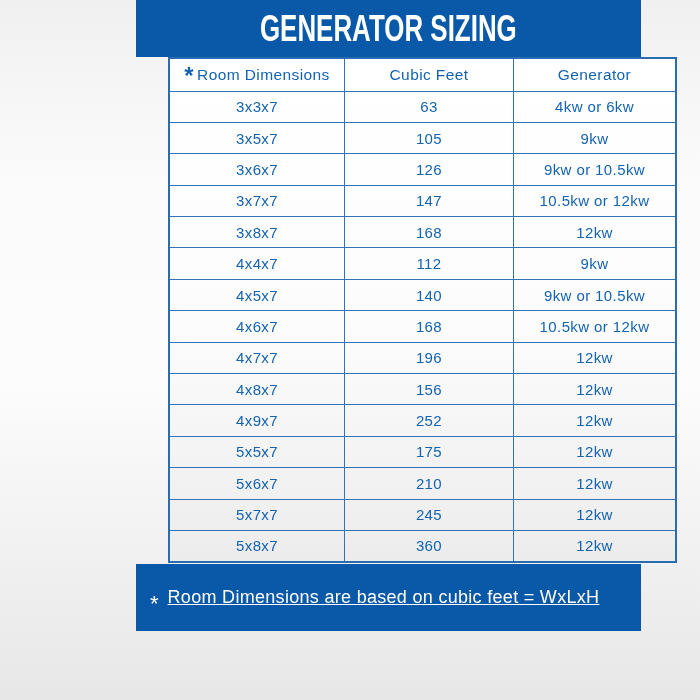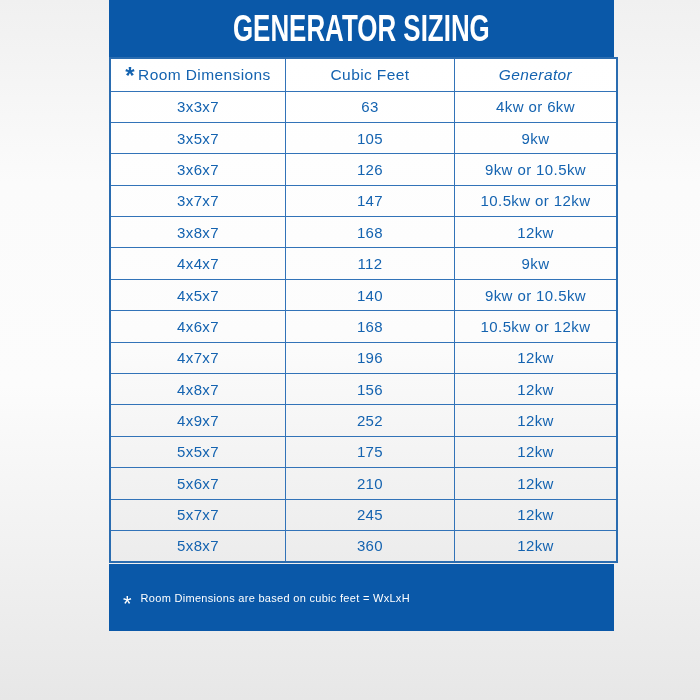--- a/index.html
+++ b/index.html
@@ -2,65 +2,66 @@
 <html><head>
 <meta charset="utf-8">
 <style>
   html, body { margin: 0; padding: 0; }
   body {
     width: 700px; height: 700px; overflow: hidden; position: relative;
     font-family: "Liberation Sans", sans-serif;
     background: linear-gradient(180deg, #f0f0f0 0%, #fbfbfb 26%, #fcfcfc 55%, #e7e7e7 100%);
   }
   .panel {
-    position: absolute; left: 89px; top: 0; width: 505px; padding-left: 20px;
+    position: absolute; left: 116px; top: 0; width: 505px; padding-left: 20px;
   }
   .title-band {
     height: 57px;
     background: #0a58a8;
     display: flex; align-items: center; justify-content: center;
   }
   .title {
     color: #ffffff; font-weight: bold; font-size: 36px; line-height: 1;
     transform: scaleX(0.72); transform-origin: center;
     letter-spacing: 0px; white-space: nowrap;
   }
   table.sizing {
     border-collapse: collapse; table-layout: fixed; width: 505px;
     border: 2px solid #2a6cb0;
     background: linear-gradient(180deg, #ffffff 0%, #fcfcfc 55%, #ececec 100%);
+    margin-left: 32px;
   }
   .sizing th, .sizing td {
     border: 1.5px solid #3273b8;
     text-align: center; vertical-align: middle;
     color: #1463b0; padding: 0;
   }
   .sizing thead tr { height: 33px; }
   .sizing tbody tr { height: 31.4px; }
   .sizing th { font-weight: normal; font-size: 15.5px; letter-spacing: 0.4px; }
   .sizing td { font-size: 15px; letter-spacing: 0.4px; }
   .sizing th:nth-child(1) { width: 174px; }
   .sizing th:nth-child(2) { width: 168px; }
-  .sizing th:nth-child(3) { width: 161px; font-style: italic; }
+  .sizing th:nth-child(3) { width: 161px; }
   .mark {
     font-size: 24px; line-height: 0; vertical-align: -4px; margin-right: 3px;
     font-weight: bold;
   }
   .footer-band {
     margin-top: 1.5px; height: 67px;
     background: #0a58a8;
     display: flex; align-items: center;
     box-sizing: border-box; padding-left: 14px;
     color: #ffffff;
   }
   .fmark {
     font-size: 22px; line-height: 1; position: relative; top: 6px;
     margin-right: 9px;
   }
-  .ftext { font-size: 11px; letter-spacing: 0.3px; }
+  .ftext { font-size: 18px; letter-spacing: 0.3px; text-decoration: underline; }
 </style>
 </head>
 <body>
 
 <div class="panel">
 
   <div class="title-band">
     <div class="title">GENERATOR SIZING</div>
   </div>
 

